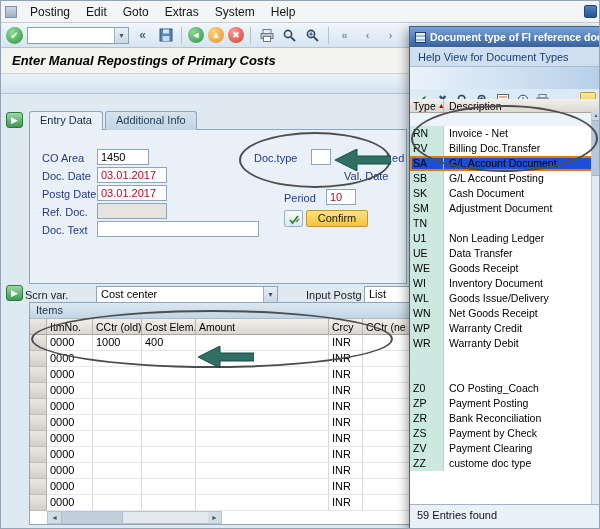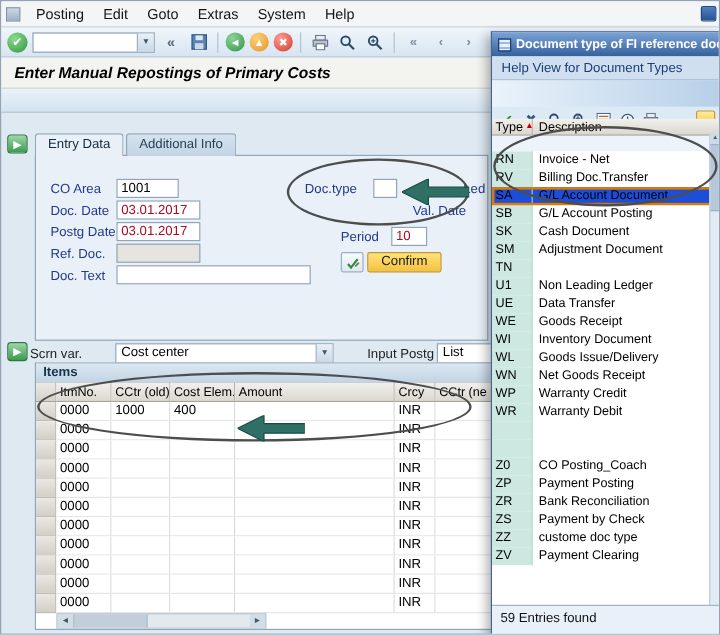--- a/index.html
+++ b/index.html
@@ -52,21 +52,21 @@
   .mini-btn{position:absolute;width:19px;height:17px;background:linear-gradient(#f7fafc,#dde8f0);border:1px solid #9ab0c4;border-radius:2px;display:flex;align-items:center;justify-content:center}
   .confirm-btn{position:absolute;width:62px;height:17px;background:linear-gradient(#ffe27a,#f4c33f);border:1px solid #c3952c;border-radius:2px;font-size:11px;text-align:center;line-height:15px;color:#1b1b1b}
 
   
   .combo{position:absolute;height:17px;background:#fff;border:1px solid #8fa6ba;display:flex}
   .combo-text{flex:1;padding:1px 4px;font-size:11px;white-space:nowrap;overflow:hidden}
   .combo-caret{width:14px;background:linear-gradient(#e8f0f7,#c9d9e7);border-left:1px solid #9ab0c4;font-size:7px;color:#456;text-align:center;line-height:15px}
 
   
   .items-panel{left:28px;top:301px;width:394px;height:223px;background:#fff;border:1px solid #8fa6ba;overflow:hidden}
-  .items-titleband{height:16px;background:linear-gradient(#dce8f2,#c2d5e4);border-bottom:1px solid #a9bccd;font-size:11px;font-weight:bold;padding:1px 6px;color:#16324a}
+  .items-titleband{height:16px;background:linear-gradient(#dce8f2,#c2d5e4);border-bottom:1px solid #a9bccd;font-size:11px;font-weight:normal;padding:1px 6px;color:#16324a}
   .items-header{display:flex;height:16px}
   .rowsel-h{width:17px;background:linear-gradient(#eceae5,#d6d2c9);border-right:1px solid #b8b4ab;border-bottom:1px solid #a8a49b;flex:none}
   .th{background:linear-gradient(#f1f0ec,#dbd8d0);border-right:1px solid #b8b4ab;border-bottom:1px solid #a8a49b;font-size:10.5px;padding:2px 3px;white-space:nowrap;overflow:hidden;flex:none}
   .trow{display:flex;height:16px}
   .rowsel{width:17px;background:linear-gradient(#eae8e3,#d3cfc6);border-right:1px solid #b8b4ab;border-bottom:1px solid #c2beb5;flex:none}
   .td{border-right:1px solid #d8d8d8;border-bottom:1px solid #e6e6e6;font-size:11px;padding:1px 3px;background:#fff;white-space:nowrap;overflow:hidden;flex:none}
   .items-hscroll{position:absolute;left:17px;top:208px;width:175px;height:13px;display:flex;background:#e4e9ee;border:1px solid #b9c4cf}
   .hs-btn{width:13px;font-size:7px;line-height:11px;text-align:center;background:#d3dde6;color:#456;flex:none}
   .hs-thumb{width:62px;background:#c2cfdb;border-left:1px solid #aebccb;border-right:1px solid #aebccb}
 
@@ -193,21 +193,21 @@
   <div class="expand-btn" id="expand1">▶</div>
   <div class="expand-btn" id="expand2">▶</div>
 
   <div class="tabstrip">
     <span class="tab tab-active">Entry Data</span>
     <span class="tab tab-inactive">Additional Info</span>
   </div>
 
   <div class="form-panel">
     <span class="flabel" style="left:12px;top:22px">CO Area</span>
-    <span class="ffield" style="left:67px;top:19px;width:52px">1001</span>
+    <span class="ffield" style="left:67px;top:19px;width:52px">1450</span>
 
     <span class="flabel" style="left:12px;top:40px">Doc. Date</span>
     <span class="ffield red" style="left:67px;top:37px;width:70px">03.01.2017</span>
 
     <span class="flabel" style="left:12px;top:58px">Postg Date</span>
     <span class="ffield red" style="left:67px;top:55px;width:70px">03.01.2017</span>
 
     <span class="flabel" style="left:12px;top:76px">Ref. Doc.</span>
     <span class="ffield dis" style="left:67px;top:73px;width:70px"></span>
 
@@ -495,26 +495,26 @@
         </div>
         <div class="prow">
           <span class="ptype">ZR</span>
           <span class="pdesc">Bank Reconciliation</span>
         </div>
         <div class="prow">
           <span class="ptype">ZS</span>
           <span class="pdesc">Payment by Check</span>
         </div>
         <div class="prow">
+          <span class="ptype">ZV</span>
+          <span class="pdesc">Payment Clearing</span>
+        </div>
+        <div class="prow">
           <span class="ptype">ZZ</span>
           <span class="pdesc">custome doc type</span>
-        </div>
-        <div class="prow">
-          <span class="ptype">ZV</span>
-          <span class="pdesc">Payment Clearing</span>
         </div>
       </div>
     <div class="p-scroll">
       <div class="p-scroll-btn">▲</div>
       <div class="p-scroll-thumb"></div>
     </div>
     <div class="p-footer">59 Entries found</div>
   </div>
 
   <div class="ann-ellipse" id="ellipse-doctype"></div>

